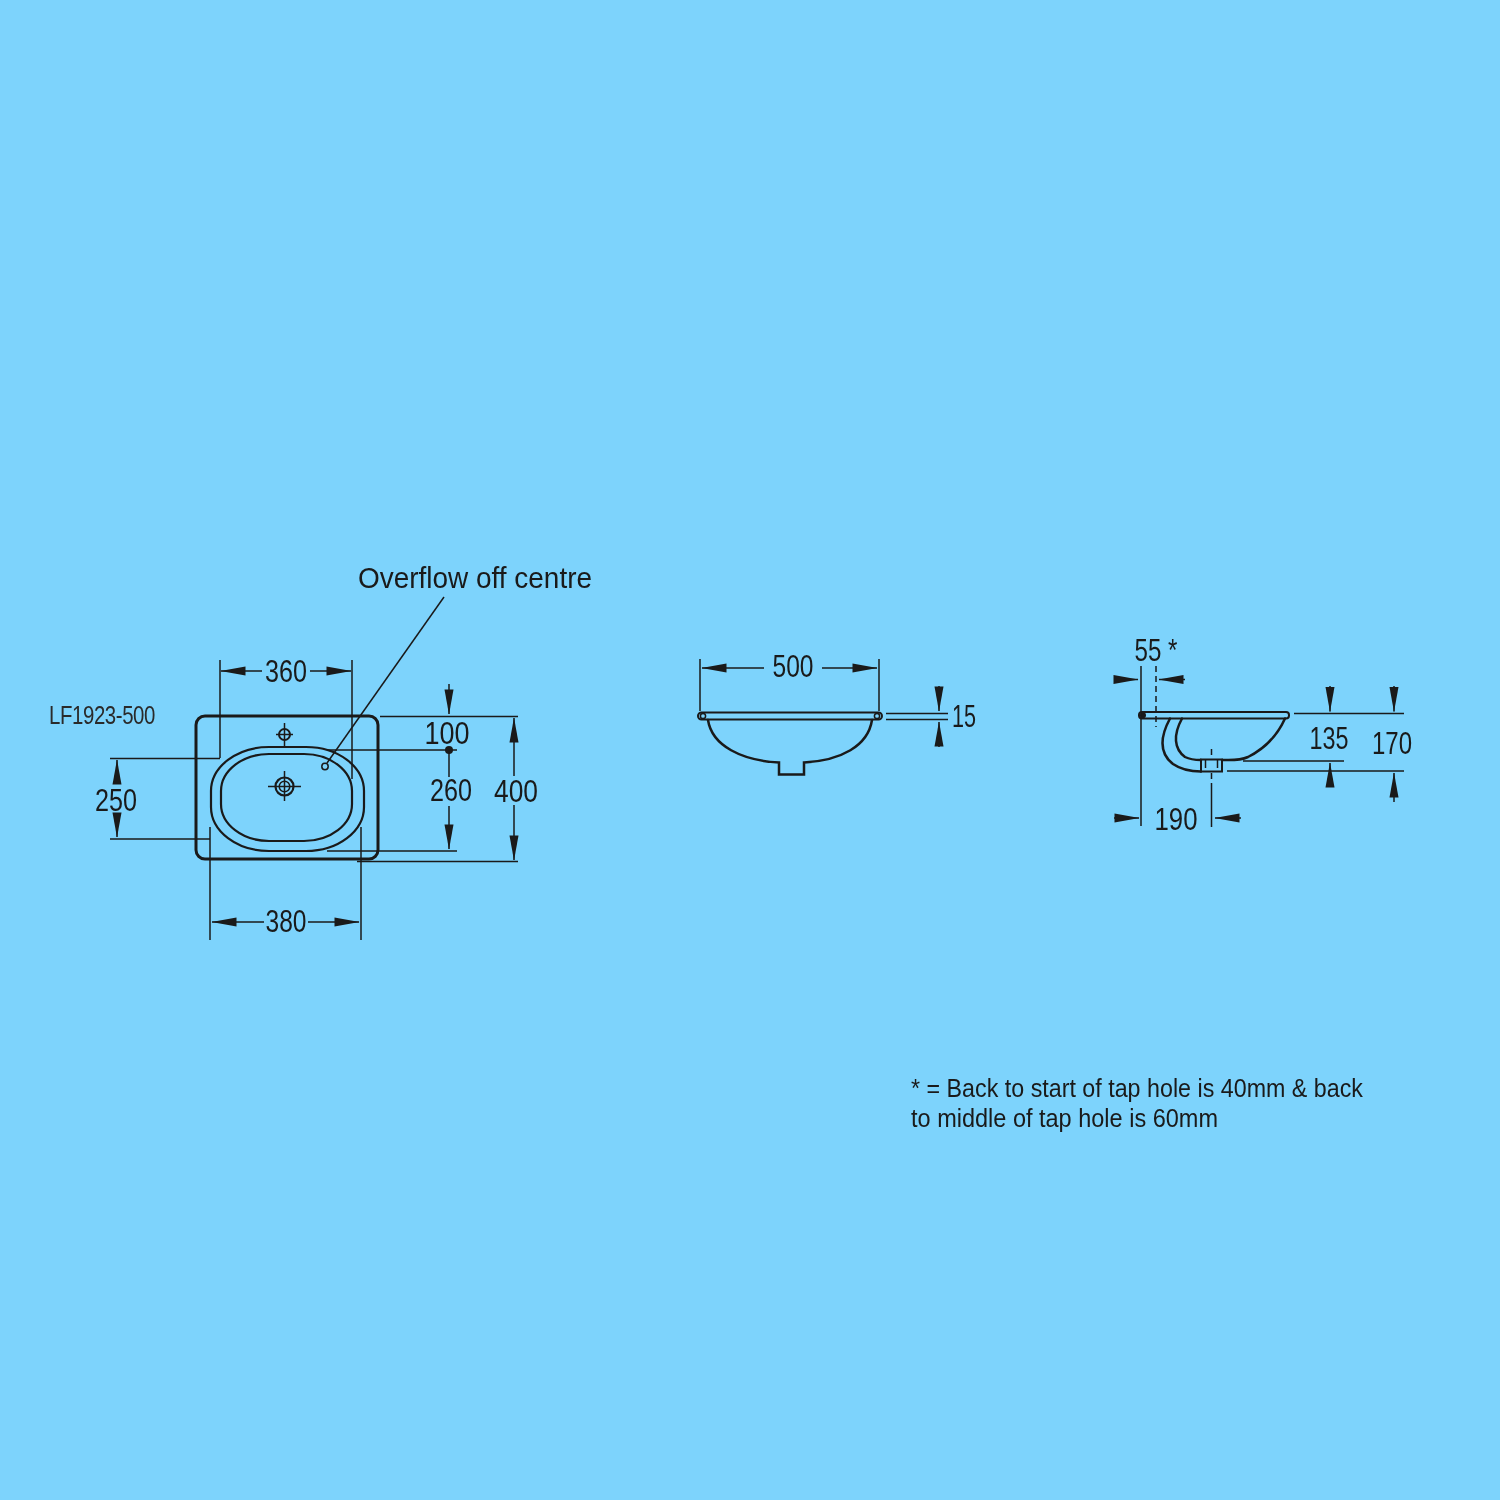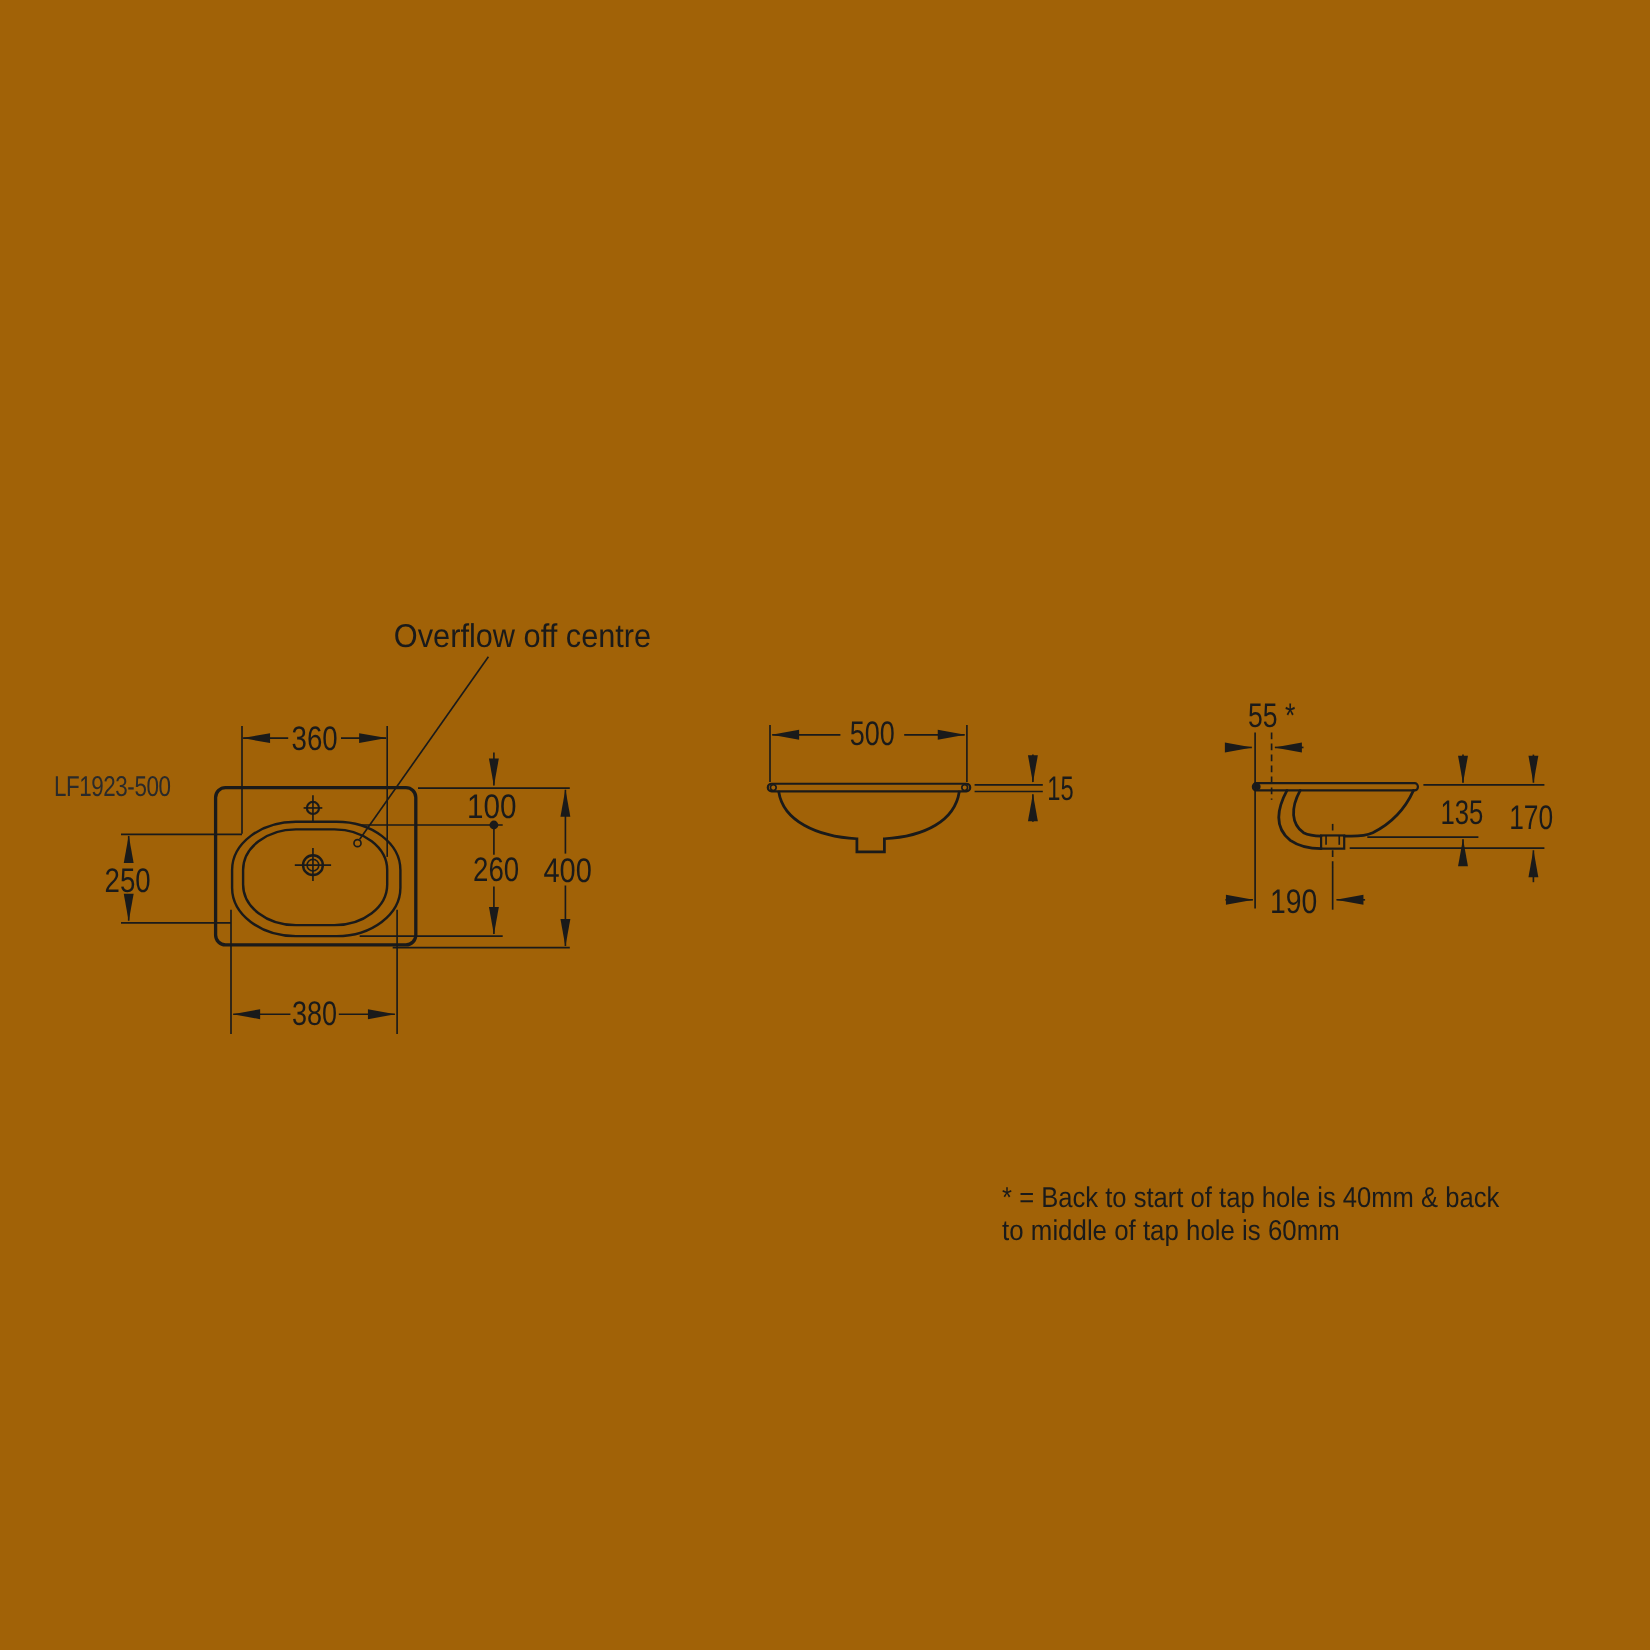--- a/index.html
+++ b/index.html
@@ -1,16 +1,16 @@
 <!DOCTYPE html>
 <html><head>
 <meta charset="utf-8">
 <style>
   html,body{margin:0;padding:0;background:#ffffff;}
-  .stage{position:relative;width:1500px;height:1500px;background:#a16207;overflow:hidden;}
+  .stage{position:relative;width:1500px;height:1500px;background:#7dd3fc;overflow:hidden;}
   svg{display:block;}
   .ln{stroke:#1a1a1a;stroke-width:1.5;fill:none;stroke-linecap:butt;}
   .ln2{stroke:#1a1a1a;stroke-width:2.2;fill:none;}
   .thick{stroke:#1a1a1a;stroke-width:3;fill:none;stroke-linejoin:round;}
   .bowl{stroke:#1a1a1a;stroke-width:2.5;fill:none;stroke-linecap:round;}
   .rim{stroke:#1a1a1a;stroke-width:2;fill:none;}
   .dash{stroke-dasharray:6 4;}
   .fillb{fill:#1a1a1a;stroke:none;}
   text{fill:#1a1a1a;font-family:"Liberation Sans",sans-serif;}
   .dim{font-size:31px;}

